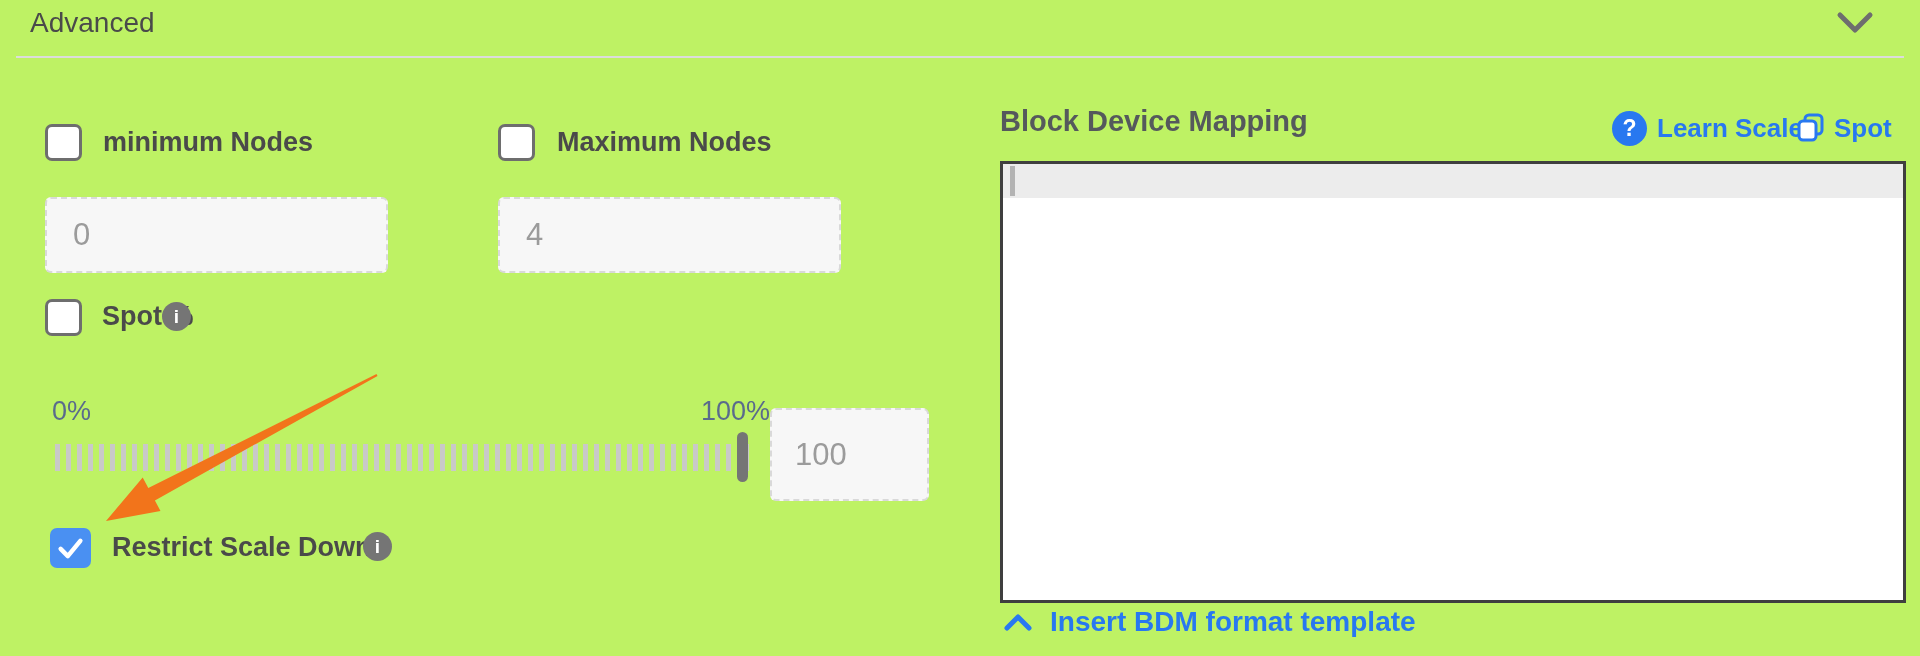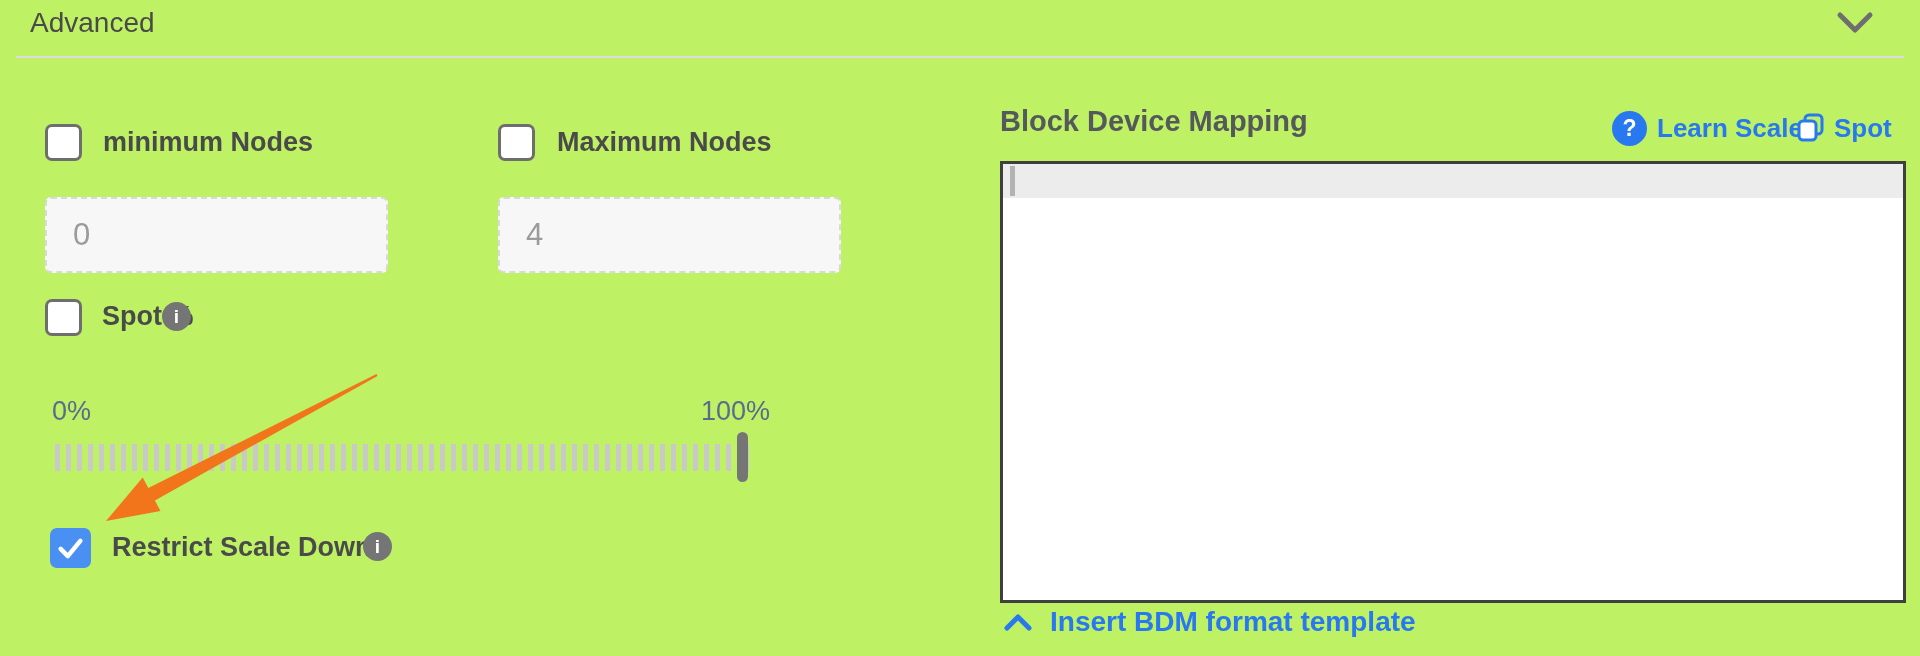--- a/index.html
+++ b/index.html
@@ -83,20 +83,21 @@
   <div class="checkbox" style="left:45px;top:299px;">
     
   </div>
   <div class="cb-label" style="left:102px;top:301px;">Spot %</div>
   <div class="info-icon" style="left:162px;top:302px;">i</div>
 
   <div class="slider-min">0%</div>
   <div class="slider-max">100%</div>
   <div class="slider-ticks"></div>
   <div class="slider-handle"></div>
+  <input class="dash-input" style="left: 770px; top: 408px; width: 159px; height: 93px; padding-left: 23px;" value="100">
 
   <div class="checkbox checked" style="left:50px;top:528px;width:41px;height:40px;">
     <svg width="35" height="34" viewBox="0 0 38 38">
         <polyline points="8,20 16,28 30,11" fill="none" stroke="#fff" stroke-width="5" stroke-linecap="round" stroke-linejoin="round"></polyline>
       </svg>
   </div>
   <div class="cb-label" style="left:112px;top:532px;">Restrict Scale Down</div>
   <div class="info-icon" style="left:363px;top:532px;">i</div>
 
   <svg class="annotation-arrow" viewBox="0 0 1920 656">

